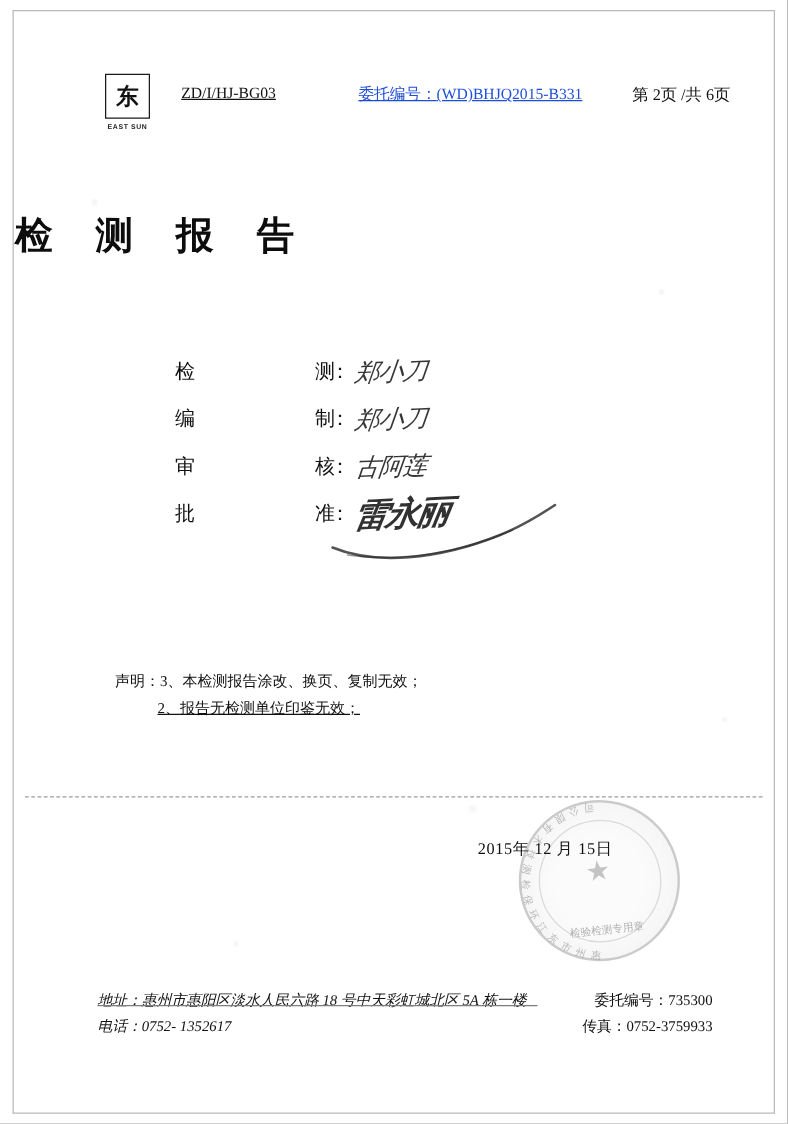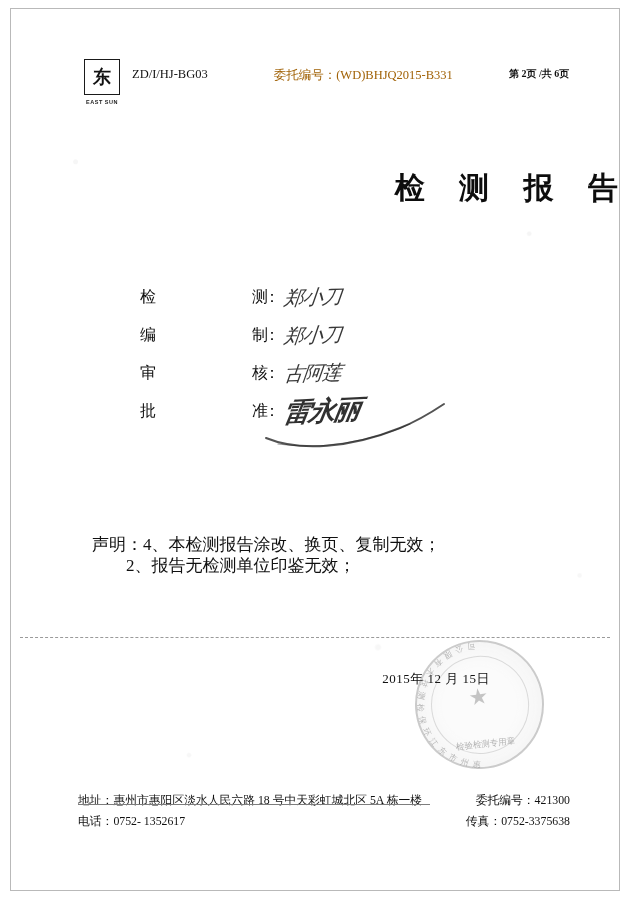--- a/index.html
+++ b/index.html
@@ -73,47 +73,48 @@
     text-align: center;
     font-size: 5.5px;
     letter-spacing: 0.5px;
     color: #222;
     font-family: "Liberation Sans", sans-serif;
   }
   .doc-code {
     font-family: "Liberation Serif", serif;
     font-size: 12.5px;
     color: #111;
-    margin-left: 12px;
+    margin-left: 25px;
     margin-top: 9px;
     white-space: nowrap;
+    text-decoration: underline;
   }
   .entrust {
     font-size: 12.5px;
-    color: #a16207;
+    color: #1d4ed8;
     margin-left: 66px;
     margin-top: 9px;
     white-space: nowrap;
+    text-decoration: underline;
   }
   .pageno {
-    font-size: 10px;
-    color: #111;
-    margin-left: 56px;
+    font-size: 13px;
+    color: #111;
+    margin-left: 40px;
     margin-top: 9px;
     white-space: nowrap;
-    font-weight: bold;
   }
 
   
   .title {
     position: absolute;
     top: 168px;
     left: 0;
     width: 100%;
-    text-align: right;
+    text-align: left;
     font-size: 30px;
     font-weight: bold;
     letter-spacing: 12px;
     color: #0d0d0d;
     font-family: "DejaVu Serif", serif;
     text-indent: 12px;
   }
 
   
   .sig-block {
@@ -165,28 +166,28 @@
     top: 6px;
   }
   .scrawl-svg { display: block; }
 
   
   .statements {
     position: absolute;
     left: 92px;
     top: 535px;
     right: 62px;
-    font-size: 17px;
+    font-size: 12px;
     line-height: 20.5px;
     color: #111;
     font-family: "Liberation Serif", serif;
   }
   .stmt-first { display: flex; }
   .stmt-head { white-space: nowrap; }
-  .stmt-line { display: block; }
+  .stmt-line { display: block; text-decoration: underline; }
   .stmt-indent { padding-left: 34px; }
 
   
   .divider {
     position: absolute;
     left: 20px;
     right: 20px;
     top: 637px;
     border-top: 1px dashed #9a9a9a;
   }
@@ -263,21 +264,21 @@
     font-size: 11.8px;
     line-height: 21px;
     color: #111;
     font-family: "Liberation Serif", serif;
   }
   .footer-row {
     display: flex;
     justify-content: space-between;
     align-items: baseline;
   }
-  .footer-left { white-space: nowrap; }
+  .footer-left { white-space: nowrap; font-style: italic; }
   .footer-right { white-space: nowrap; }
   .footer-underline {
     position: absolute;
     left: 0;
     top: 14px;
     width: 352px;
     border-bottom: 1px solid #7d7d7d;
   }
   .footer-wrap { position: relative; }
 </style>
@@ -344,21 +345,21 @@
           <path d="M18 46 C 60 52, 110 44, 150 26" stroke="rgba(25,25,25,0.45)" stroke-width="1.2" fill="none" stroke-linecap="round"></path>
         </svg>
       </div>
     </div>
 
   </div>
 
   <div class="statements">
     <div class="stmt-first">
       <span class="stmt-head">声明：</span>
-      <span>4、本检测报告涂改、换页、复制无效；</span>
+      <span>3、本检测报告涂改、换页、复制无效；</span>
     </div>
     <div class="stmt-line stmt-indent">2、报告无检测单位印鉴无效；</div>
   </div>
 
   <div class="divider"></div>
 
   <div class="date-line">2015年 12 月 15日</div>
 
   <div class="stamp">
     <div class="stamp-inner"></div>
@@ -383,28 +384,28 @@
     <div class="stamp-bottom">检验检测专用章</div>
   </div>
 
   <div class="footer">
     <div class="footer-wrap">
       <div class="footer-row">
         <div class="footer-left">
           <span>地址：</span><span>惠州市惠阳区淡水人民六路 18 号中天彩虹城北区 5A 栋一楼</span>
         </div>
         <div class="footer-right">
-          <span>委托编号：</span><span>421300</span>
+          <span>委托编号：</span><span>735300</span>
         </div>
       </div>
       <div class="footer-underline"></div>
     </div>
     <div class="footer-row">
       <div class="footer-left">
         <span>电话：</span><span>0752- 1352617</span>
       </div>
       <div class="footer-right">
-        <span>传真：</span><span>0752-3375638</span>
+        <span>传真：</span><span>0752-3759933</span>
       </div>
     </div>
   </div>
 
 </div>
 
 </body></html>

